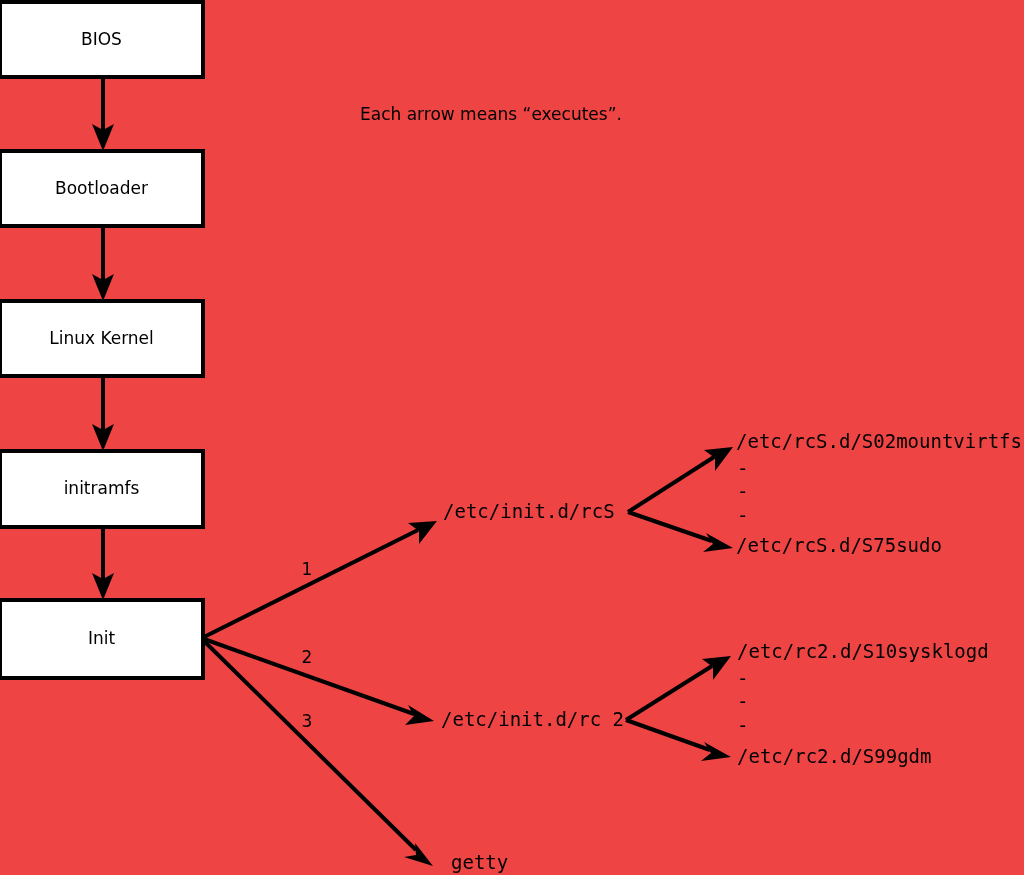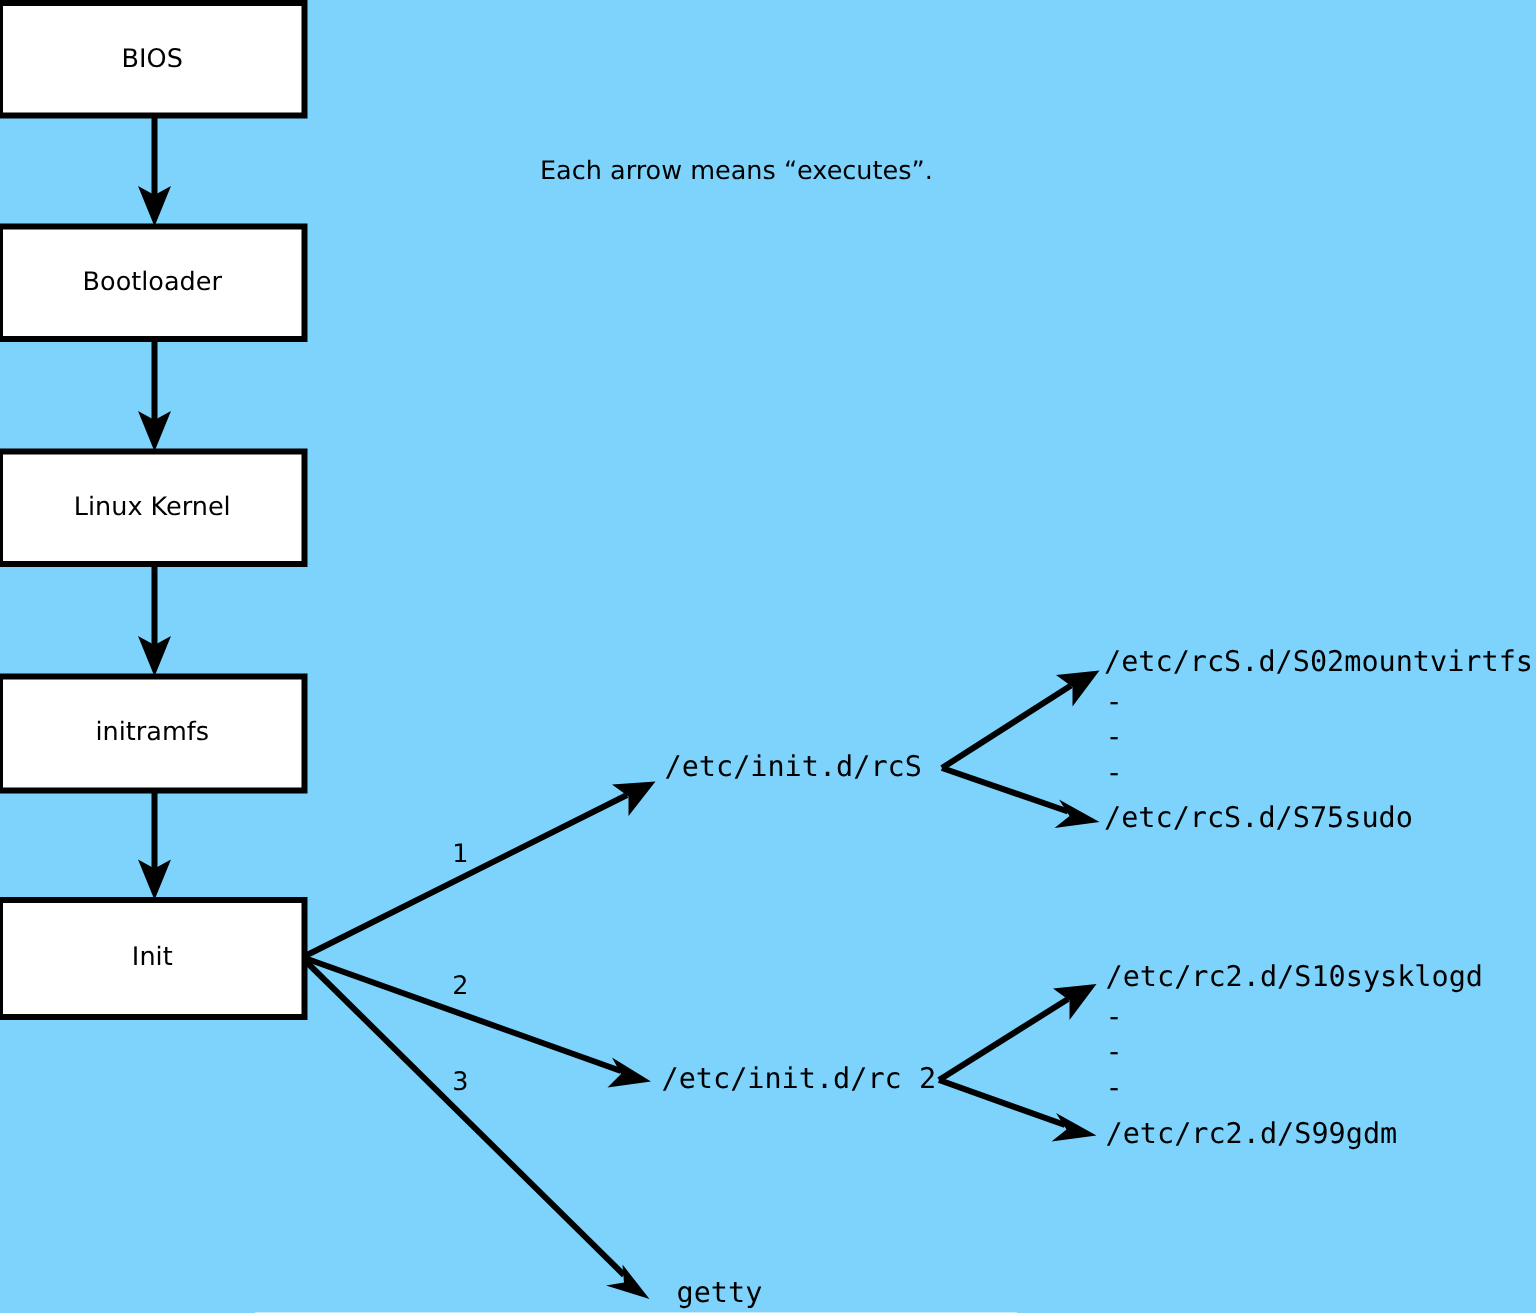--- a/index.html
+++ b/index.html
@@ -8,21 +8,21 @@
     padding: 0;
     background: #ffffff;
   }
   body {
     font-family: "DejaVu Sans", "Liberation Sans", sans-serif;
   }
   #diagram-root {
     position: relative;
     width: 1024px;
     height: 875px;
-    background: #7dd3fc;
+    background: #ef4444;
     overflow: hidden;
   }
   #diagram-svg {
     position: absolute;
     left: 0;
     top: 0;
     width: 1024px;
     height: 875px;
     display: block;
   }

